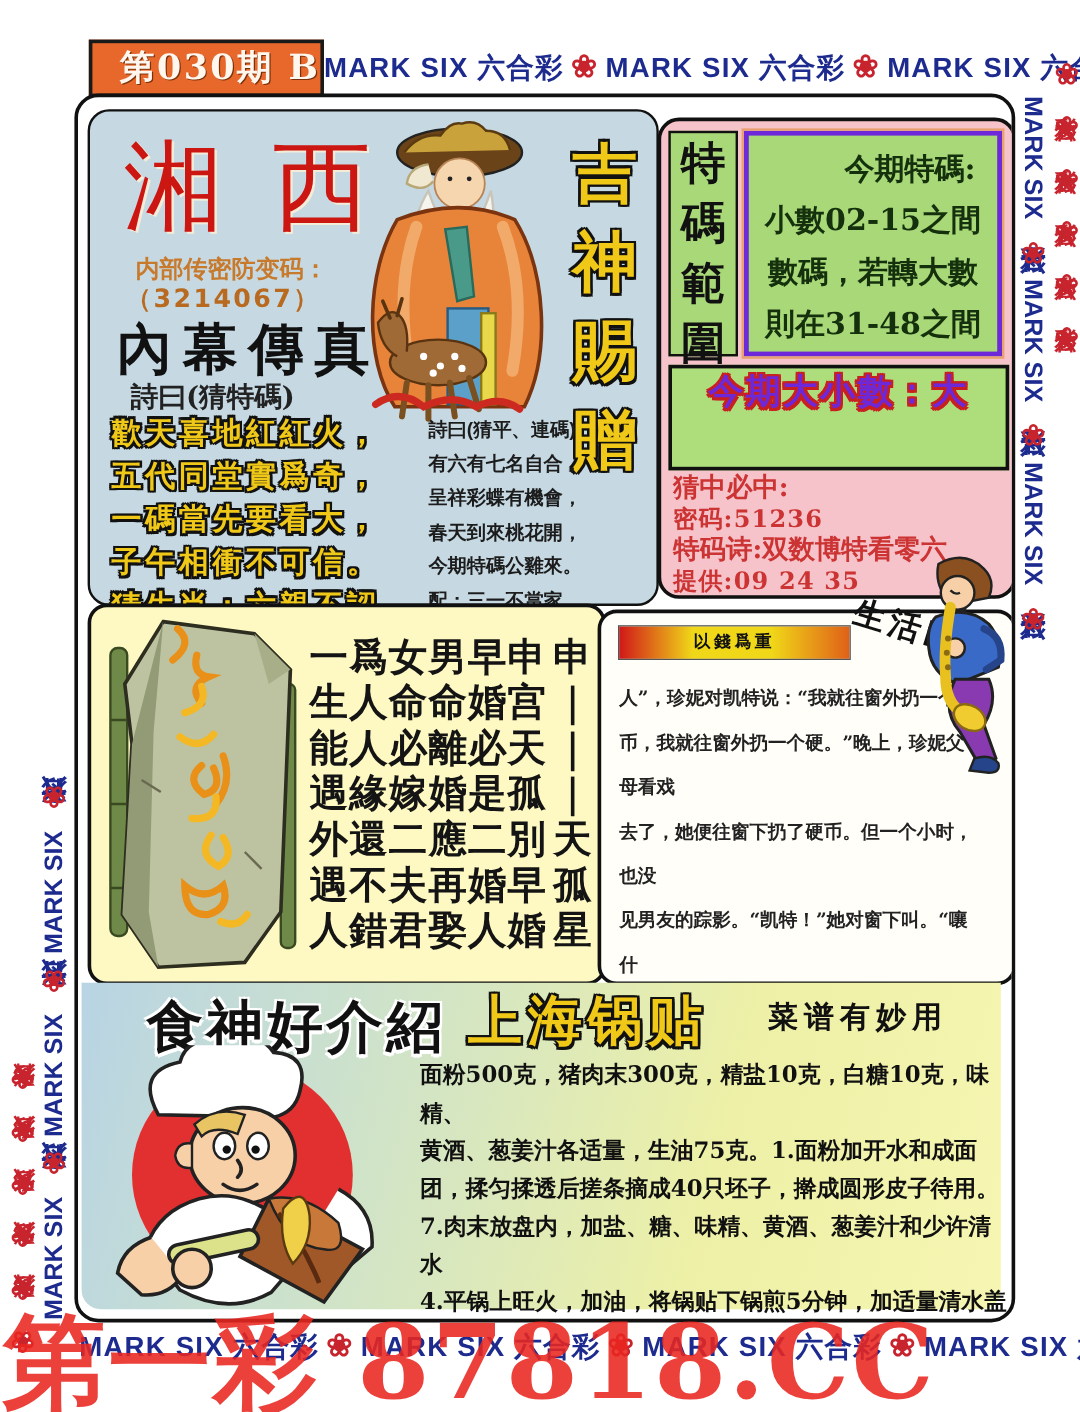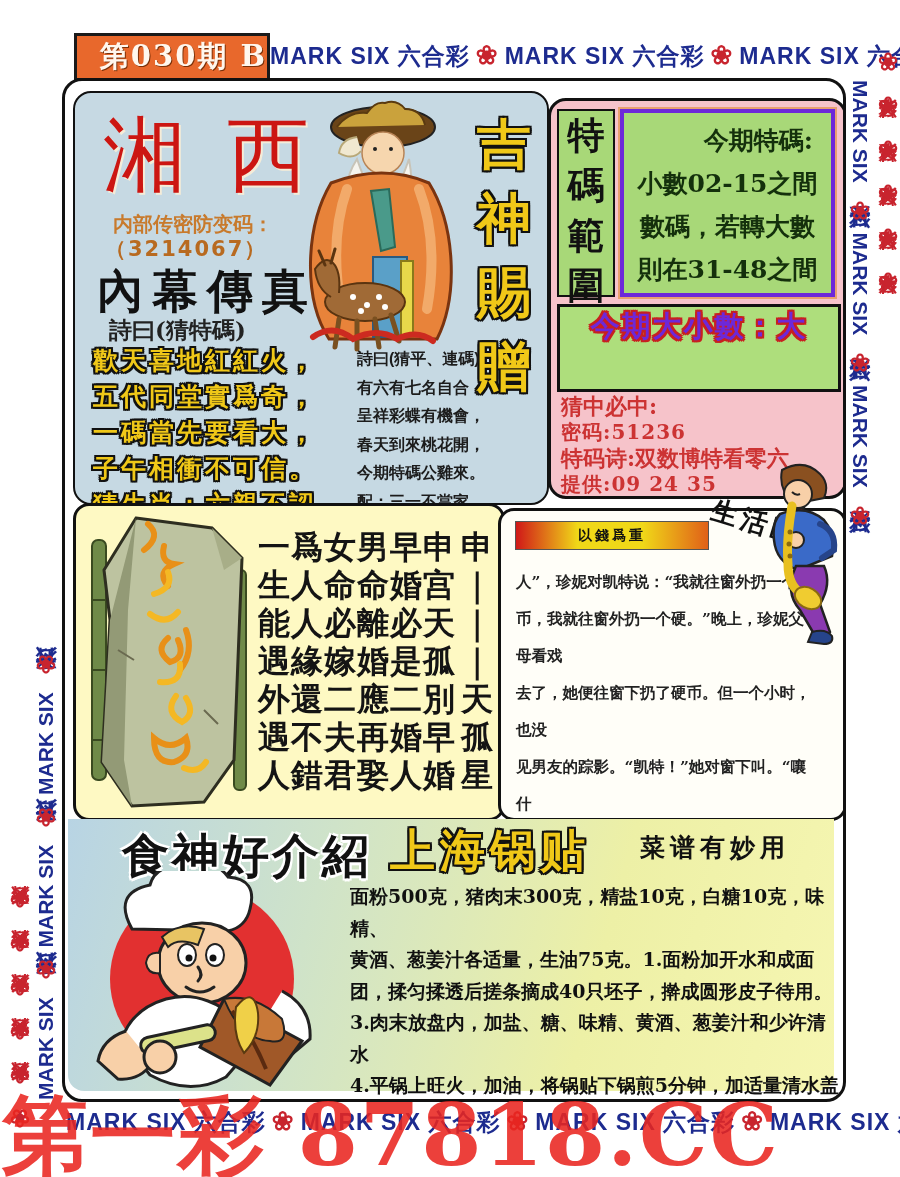--- a/index.html
+++ b/index.html
@@ -285,21 +285,21 @@
         <path d="M158,140 q20,24 34,58" stroke="#5a2a10" stroke-width="4" fill="none"></path>
         <path d="M162,136 q18,-22 22,6 q2,24 -14,40 q-12,-18 -8,-46 Z" fill="#f0d048" stroke="#5a3a10" stroke-width="2"></path>
         <path d="M70,176 l64,-22" stroke="#222" stroke-width="3"></path>
         <rect x="66" y="160" width="76" height="16" rx="8" transform="rotate(-12 104 168)" fill="#dce28a" stroke="#222" stroke-width="3"></rect>
         <circle cx="86" cy="186" r="16" fill="#f8d0a8" stroke="#222" stroke-width="3"></circle>
       </svg>
       <div class="recipe">
         <div>面粉500克，猪肉末300克，精盐10克，白糖10克，味精、</div>
         <div>黄酒、葱姜汁各适量，生油75克。1.面粉加开水和成面</div>
         <div>团，揉匀揉透后搓条摘成40只坯子，擀成圆形皮子待用。</div>
-        <div>3.肉末放盘内，加盐、糖、味精、黄酒、葱姜汁和少许清水</div>
+        <div>7.肉末放盘内，加盐、糖、味精、黄酒、葱姜汁和少许清水</div>
         <div>4.平锅上旺火，加油，将锅贴下锅煎5分钟，加适量清水盖</div>
 
       </div>
     </div>
   </div>
 
   <div class="sax-wrap">
     <svg width="112" height="186" viewBox="0 0 112 186">
       <path d="M30,8 q22,-12 38,4 q10,10 4,24 l-30,6 q-16,-14 -12,-34 Z" fill="#8a5020" stroke="#222" stroke-width="2"></path>
       <circle cx="46" cy="32" r="14" fill="#f8d0a8" stroke="#222" stroke-width="2"></circle>

